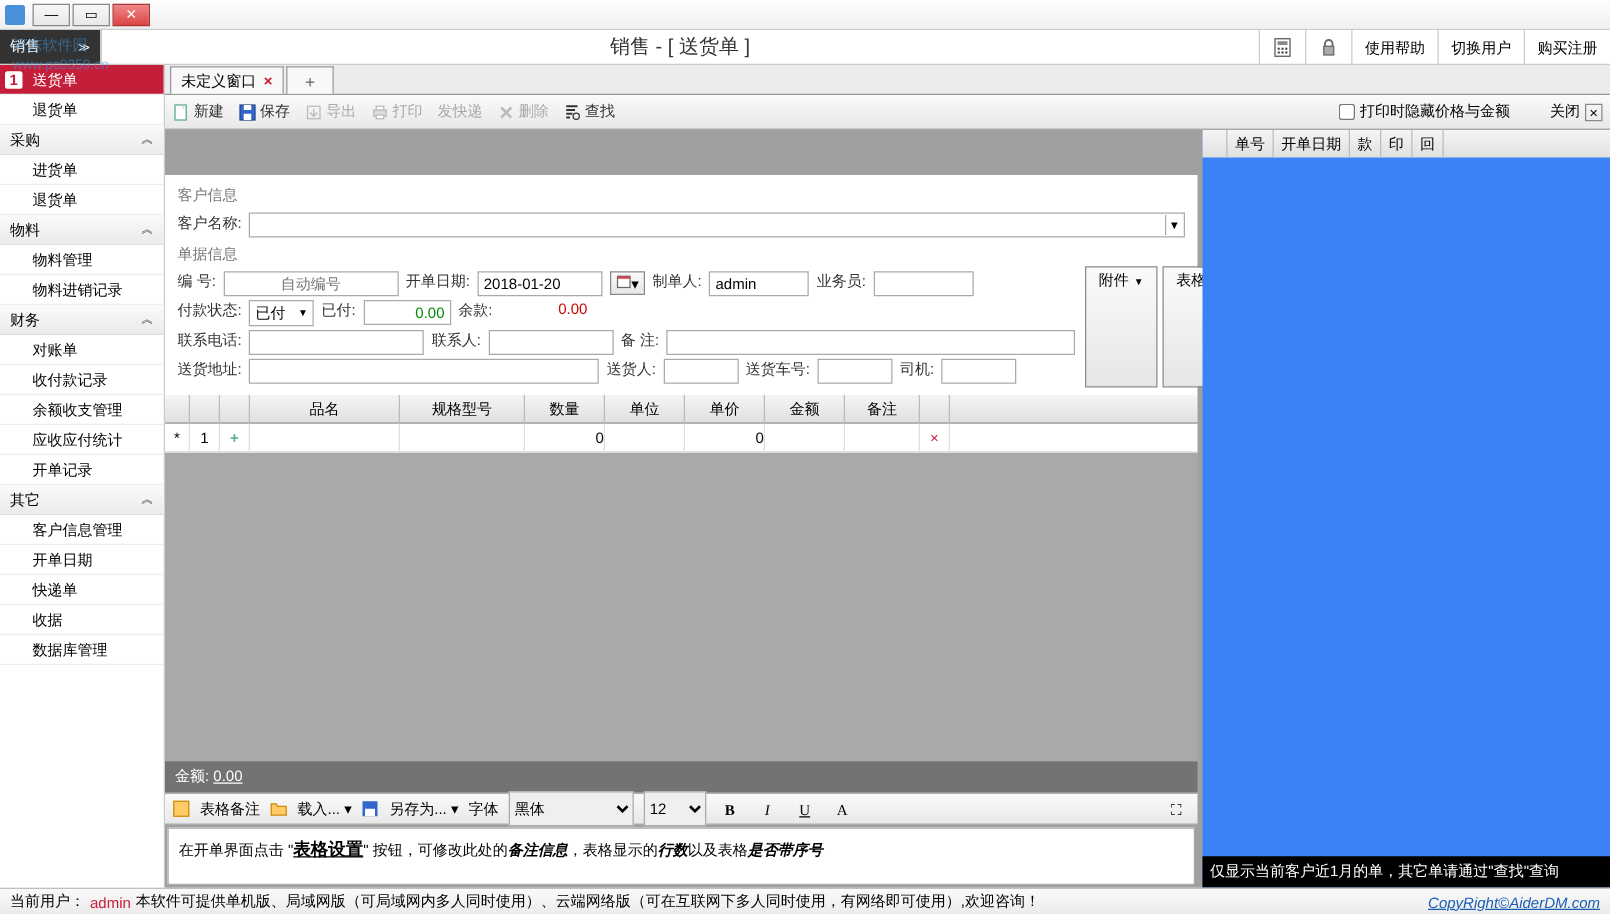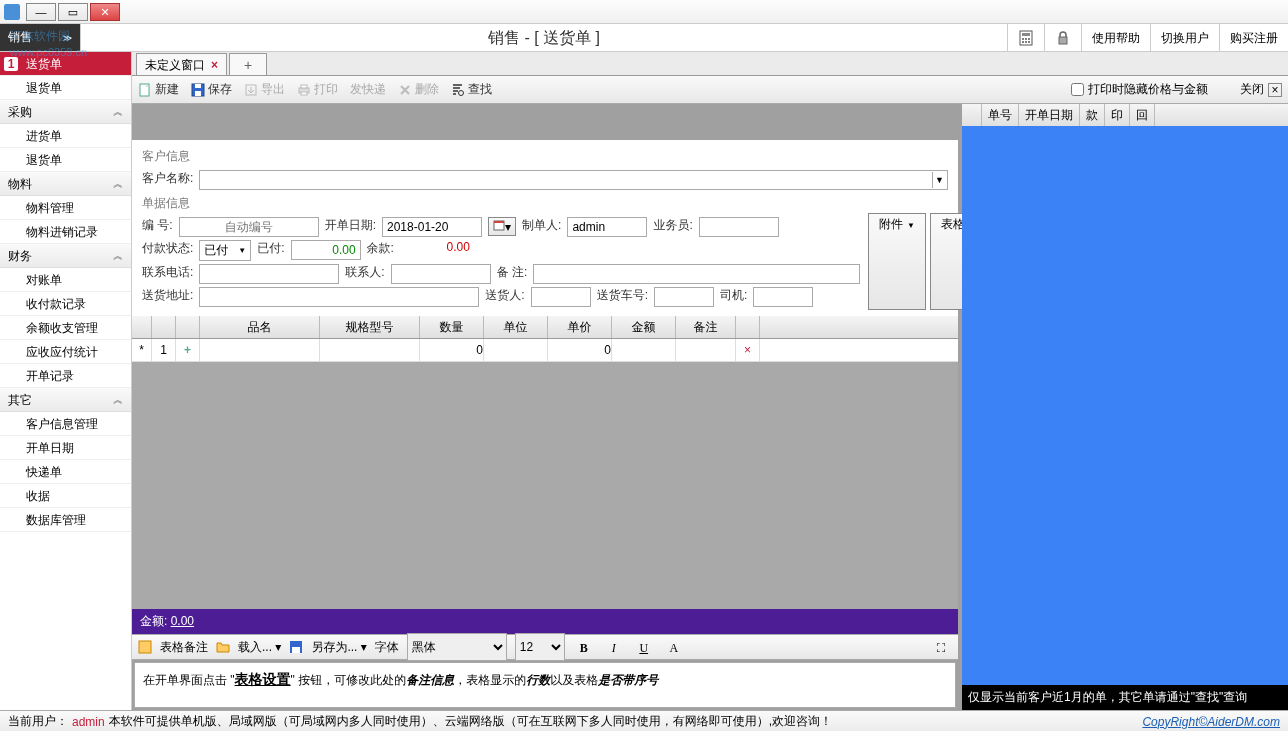--- a/index.html
+++ b/index.html
@@ -60,21 +60,21 @@
 .btn .tri { font-size: 8px; margin-left: 4px; }
 
 .grid-area { flex: 1; background: #a9a9a9; position: relative; }
 .grid-head { display: flex; background: linear-gradient(#f5f5f5,#e0e0e0); border-bottom: 1px solid #999; }
 .grid-head .gcol { border-right: 1px solid #bbb; text-align: center; height: 22px; line-height: 22px; }
 .grid-row { display: flex; background: #fff; border-bottom: 1px solid #ddd; }
 .grid-row .gcell { border-right: 1px solid #ddd; height: 22px; line-height: 22px; text-align: center; }
 .gcell.plus { color: #5a8; font-weight: bold; cursor: pointer; }
 .gcell.del { color: #c41e3a; cursor: pointer; }
 
-.amount-bar { background: #4c1d95; color: #fff; padding: 4px 8px; }
+.amount-bar { background: #737373; color: #fff; padding: 4px 8px; }
 .amount-bar .underline { text-decoration: underline; }
 
 .remark-toolbar { height: 26px; background: linear-gradient(#fafafa,#e8e8e8); border-top: 1px solid #aaa; border-bottom: 1px solid #aaa; display: flex; align-items: center; padding: 0 6px; gap: 8px; }
 .remark-toolbar select { border: 1px solid #aaa; height: 28px; }
 .remark-toolbar .fmt { width: 22px; height: 20px; text-align: center; line-height: 20px; border: 1px solid transparent; cursor: pointer; font-family: serif; }
 
 .remark-body { background: #fff; border: 1px solid #aaa; margin: 2px; padding: 8px; height: 46px; }
 .remark-body .bold-link { font-weight: bold; text-decoration: underline; font-size: 14px; }
 .remark-body .italic { font-style: italic; font-weight: bold; }
 

